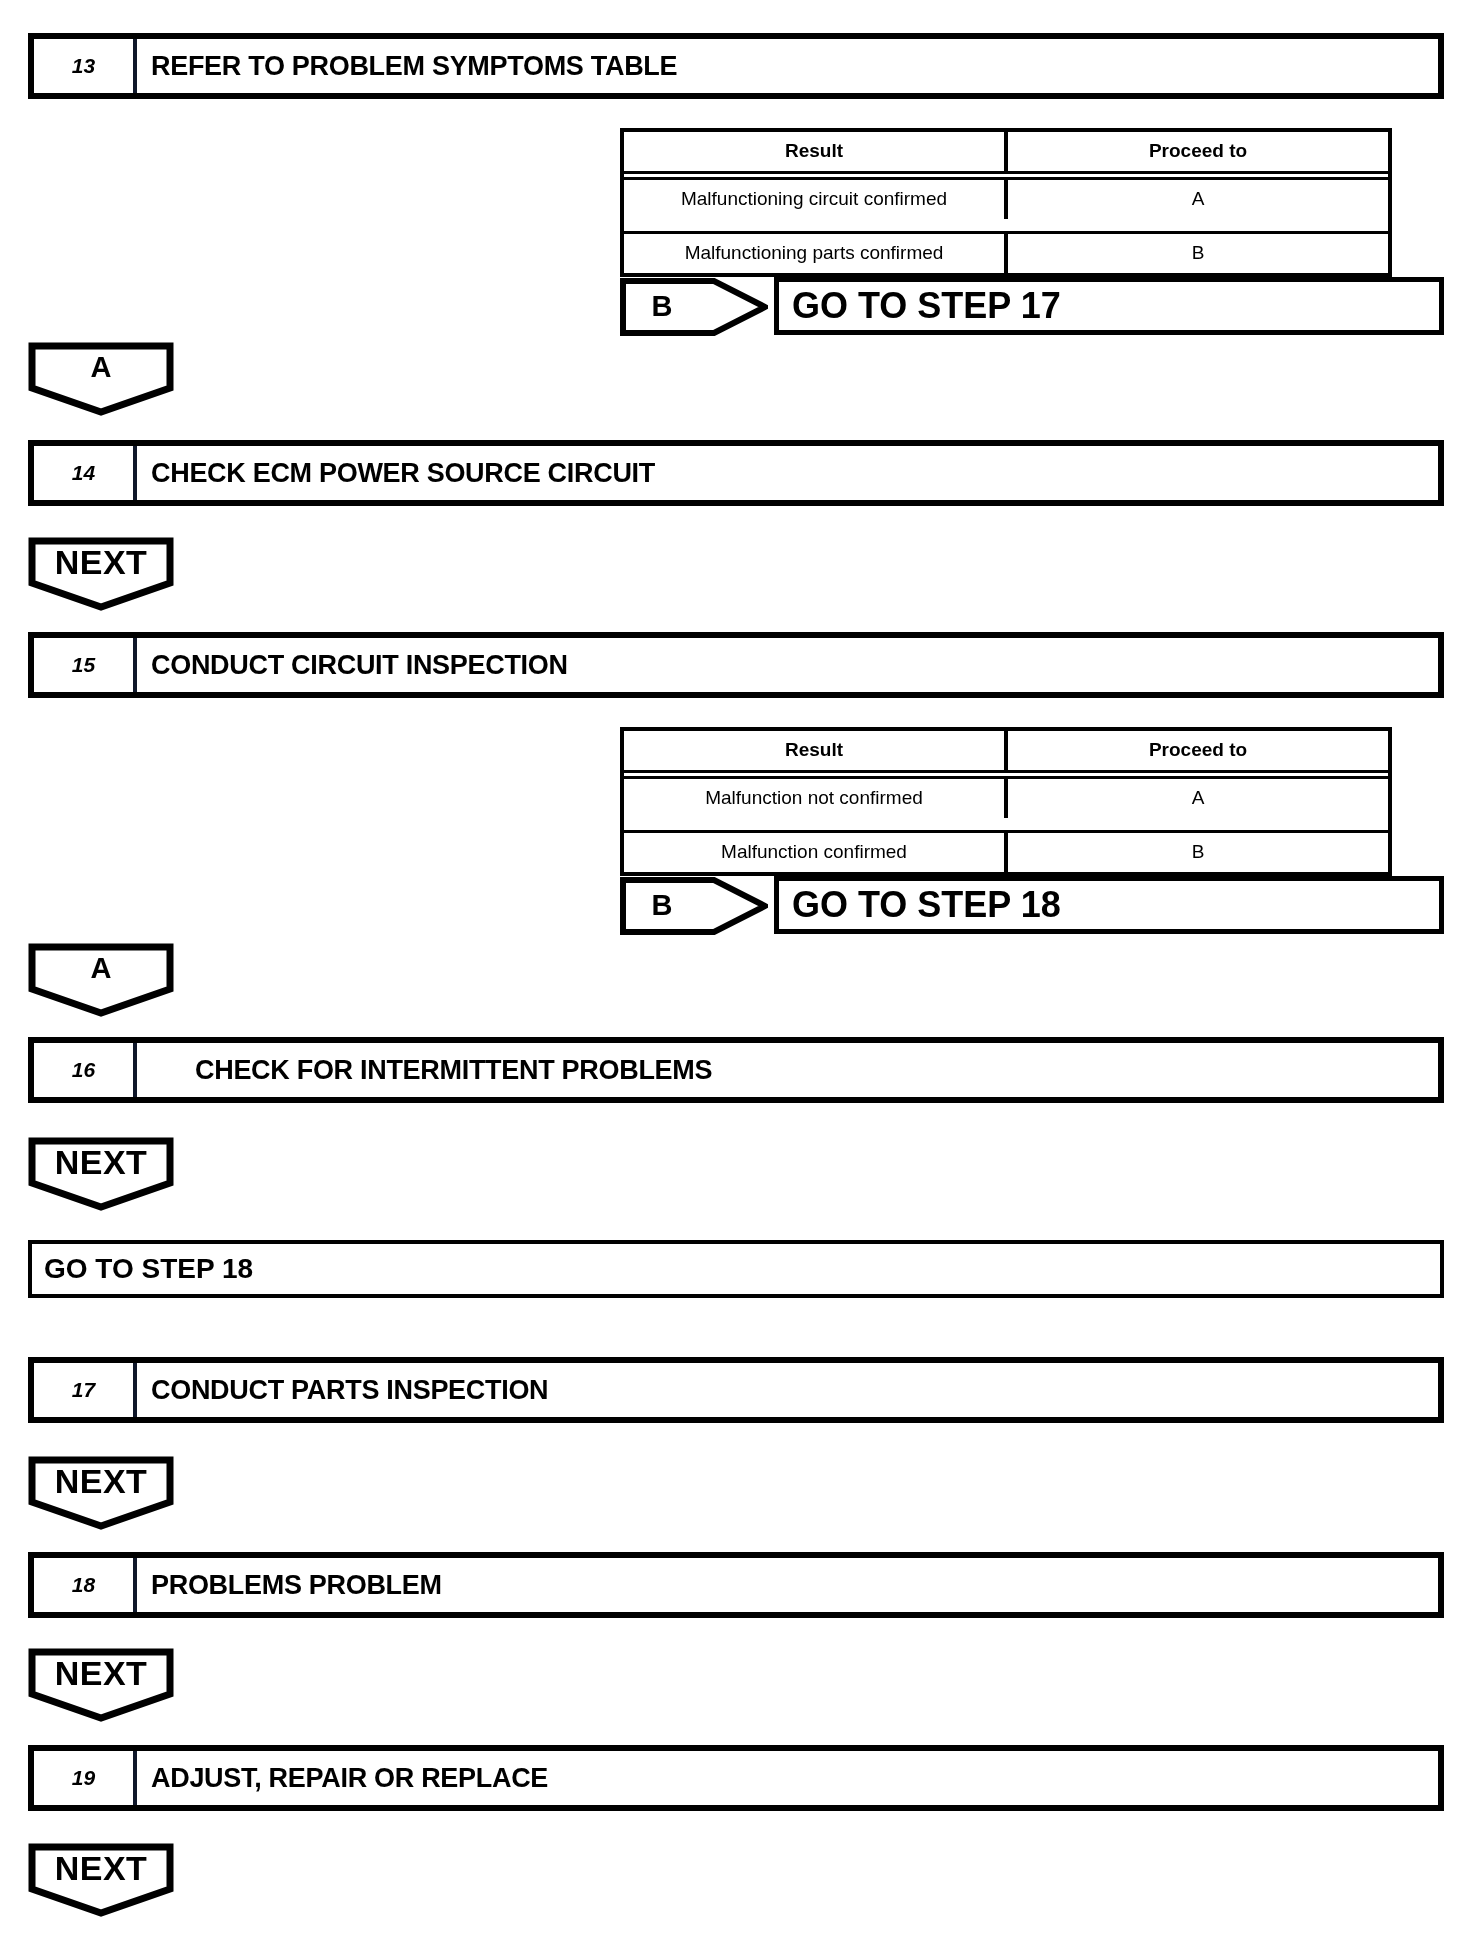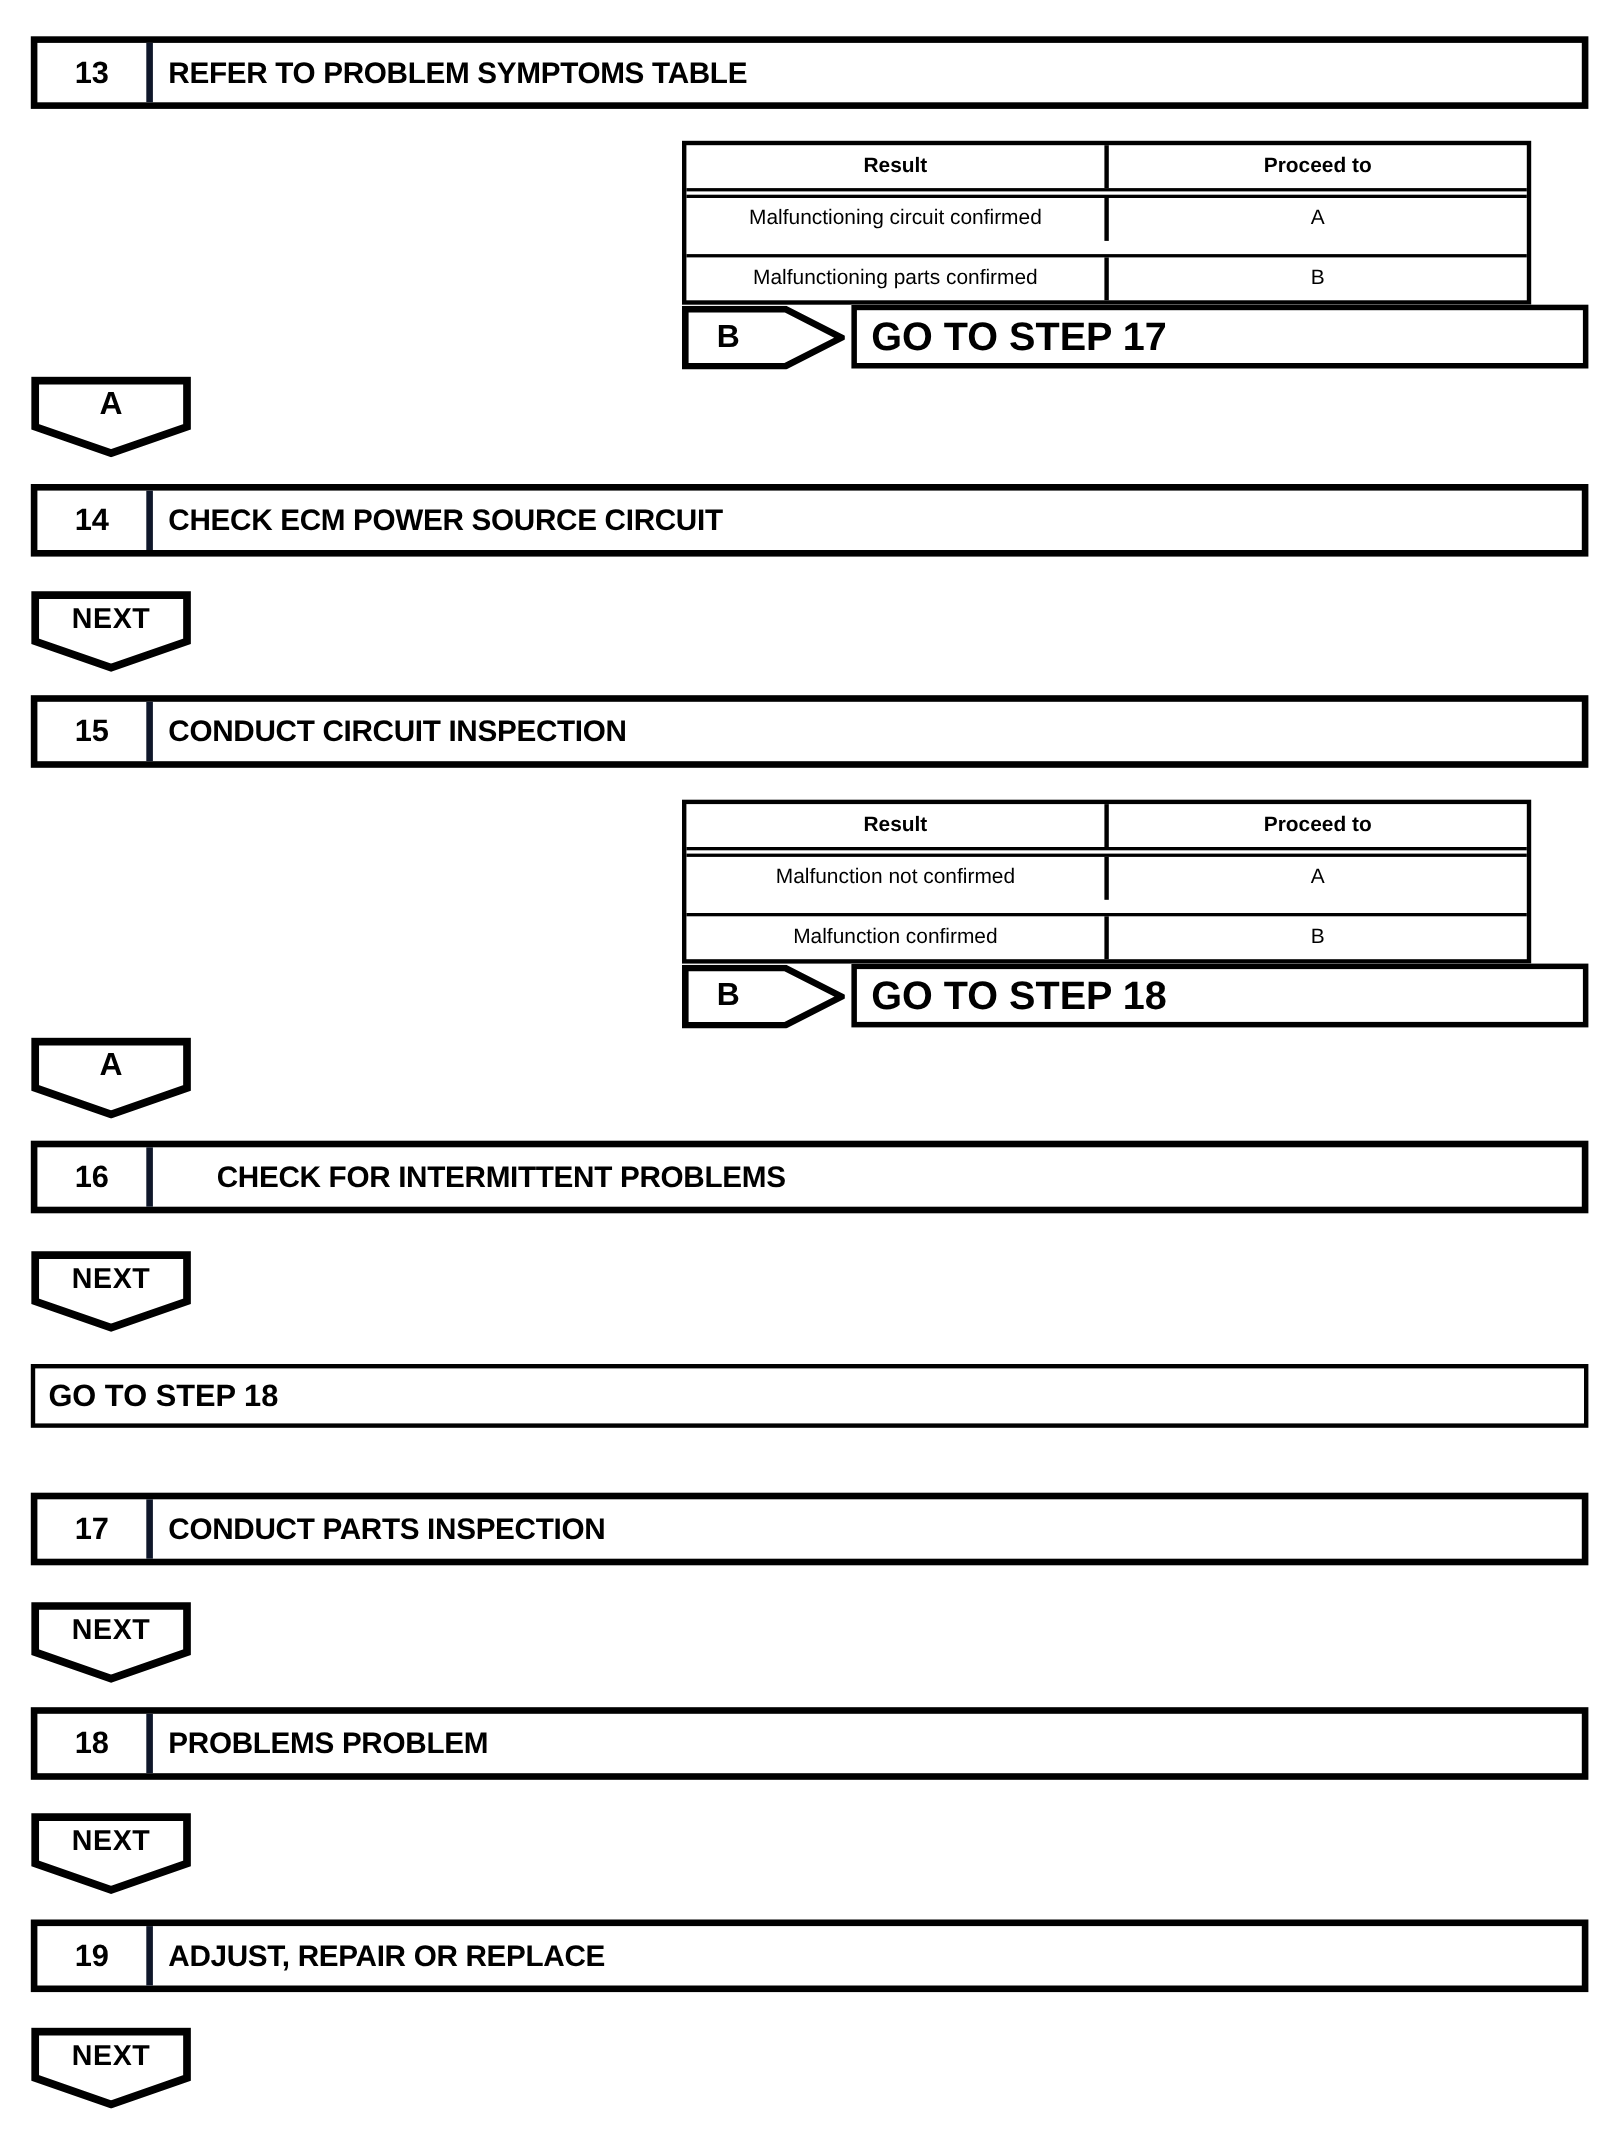--- a/index.html
+++ b/index.html
@@ -2,22 +2,22 @@
 <html><head>
 <meta charset="utf-8">
 <style>
   html,body{margin:0;padding:0;background:#fff;}
   #page{position:relative;width:1472px;height:1944px;background:#ffffff;
         font-family:"Liberation Sans",sans-serif;color:#000;}
 
   
   .step{position:absolute;left:28px;width:1416px;height:66px;border:6px solid #000;
         background:#fff;display:flex;box-sizing:border-box;}
-  .step-num{width:99px;border-right:6px solid #0f172a;display:flex;align-items:center;
-        justify-content:center;font-size:28px;font-weight:bold;}
+  .step-num{width:99px;border-right:4px solid #0f172a;display:flex;align-items:center;
+        justify-content:center;font-size:21px;font-weight:bold;font-style:italic;}
   .step-title{flex:1;display:flex;align-items:center;padding-left:14px;
         font-size:27px;font-weight:bold;letter-spacing:-0.3px;white-space:nowrap;}
 
   
   .rtable{position:absolute;left:620px;width:772px;border:4px solid #000;
         background:#fff;box-sizing:border-box;}
   .trow{display:flex;}
   .trow.hdr{font-weight:bold;border-bottom:9px double #000;}
   .trow.r2{border-top:3px solid #000;margin-top:12px;}
   .tcell{flex:1;text-align:center;font-size:19px;padding:8px 4px 9px;box-sizing:border-box;}
@@ -37,21 +37,21 @@
   .goto-full{position:absolute;left:28px;width:1416px;height:58px;border:4px solid #000;
         background:#fff;display:flex;align-items:center;padding-left:12px;
         font-size:28px;font-weight:bold;box-sizing:border-box;}
 
   
   .pent{position:absolute;left:28px;width:146px;height:74px;}
   .pent svg{position:absolute;left:0;top:0;}
   .pent .plabel{position:absolute;left:0;top:3px;width:100%;height:44px;
         display:flex;align-items:center;justify-content:center;font-weight:bold;}
   .pent .plabel.a{font-size:29px;}
-  .pent .plabel.next{font-size:26px;letter-spacing:0.5px;text-align:right;}
+  .pent .plabel.next{font-size:34px;letter-spacing:0.5px;text-align:right;}
 </style>
 </head>
 <body>
 
 <div id="page">
 
   <div class="step" style="top:33px;">
     <div class="step-num">13</div>
     <div class="step-title">REFER TO PROBLEM SYMPTOMS TABLE</div>
   </div>

